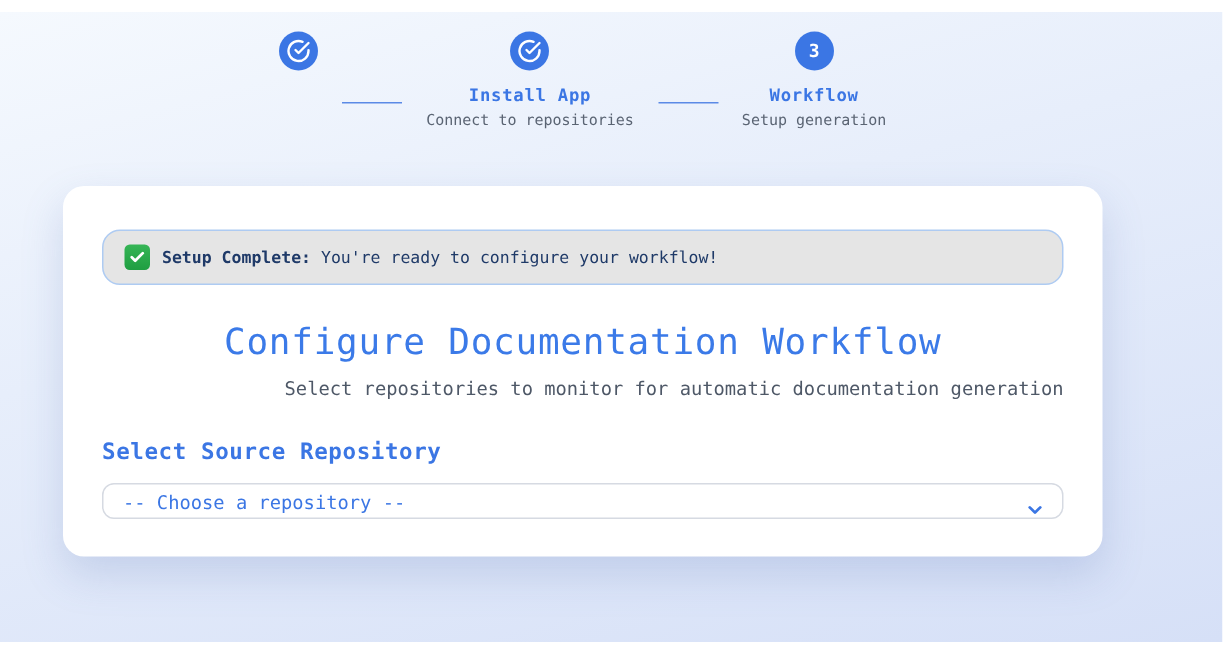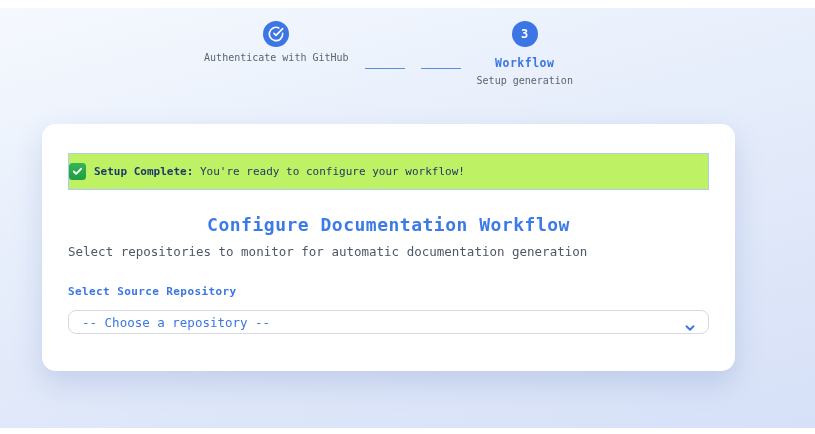--- a/index.html
+++ b/index.html
@@ -71,58 +71,58 @@
     background: #ffffff;
     border-radius: 14px;
     box-shadow: 0 12px 28px rgba(90, 120, 180, 0.22);
     padding: 29px 26px 28px 26px;
     height: 247px;
   }
   .banner {
     display: flex;
     align-items: center;
     gap: 8px;
-    background: #bef264;
+    background: #e5e5e5;
     border: 1px solid #aecbf2;
-    border-radius: 0;
-    padding: 9px 0;
+    border-radius: 12px;
+    padding: 9px 14px;
     height: 37px;
     font-size: 11px;
     color: #1f3a68;
     white-space: nowrap;
   }
   .banner b { font-weight: bold; }
   .emoji-check {
     flex: 0 0 auto;
     width: 17px;
     height: 17px;
     border-radius: 3.5px;
     background: linear-gradient(180deg, #36b556 0%, #1f9e41 100%);
     display: flex;
     align-items: center;
     justify-content: center;
   }
   .emoji-check svg { width: 11px; height: 11px; }
   .card-title {
     margin-top: 24px;
     text-align: center;
-    font-size: 18px;
-    font-weight: bold;
+    font-size: 24px;
+    font-weight: normal;
     color: #3b7ae8;
     letter-spacing: 0.5px;
   }
   .card-subtitle {
     margin-top: 9px;
-    text-align: left;
+    text-align: right;
     font-size: 12.5px;
     color: #4e5867;
   }
   .field-label {
     margin-top: 26px;
-    font-size: 11px;
+    font-size: 15px;
     font-weight: bold;
     color: #3b76e4;
     letter-spacing: 0.4px;
   }
   .select-wrap {
     position: relative;
     margin-top: 12px;
   }
   .repo-select {
     -webkit-appearance: none;
@@ -158,25 +158,36 @@
 
       <div class="step">
         <div class="step-circle">
           <span>
             <svg viewBox="0 0 24 24" fill="none" stroke="#ffffff" stroke-width="2.4" stroke-linecap="round" stroke-linejoin="round" style="display:block;width:16px;height:16px;">
               <path d="M22 11.08V12a10 10 0 1 1-5.93-9.14"></path>
               <polyline points="22 4 12 14.01 9 11.01"></polyline>
             </svg>
           </span>
         </div>
-        <div class="step-sub">Authenticate with GitHub</div>
       </div>
 
       <div class="connector"></div>
 
+      <div class="step">
+        <div class="step-circle">
+          <span>
+            <svg viewBox="0 0 24 24" fill="none" stroke="#ffffff" stroke-width="2.4" stroke-linecap="round" stroke-linejoin="round" style="display:block;width:16px;height:16px;">
+              <path d="M22 11.08V12a10 10 0 1 1-5.93-9.14"></path>
+              <polyline points="22 4 12 14.01 9 11.01"></polyline>
+            </svg>
+          </span>
+        </div>
+        <div class="step-title">Install App</div>
+        <div class="step-sub">Connect to repositories</div>
+      </div>
 
       <div class="connector"></div>
 
       <div class="step">
         <div class="step-circle">
           <span>3</span>
         </div>
         <div class="step-title">Workflow</div>
         <div class="step-sub">Setup generation</div>
       </div>

